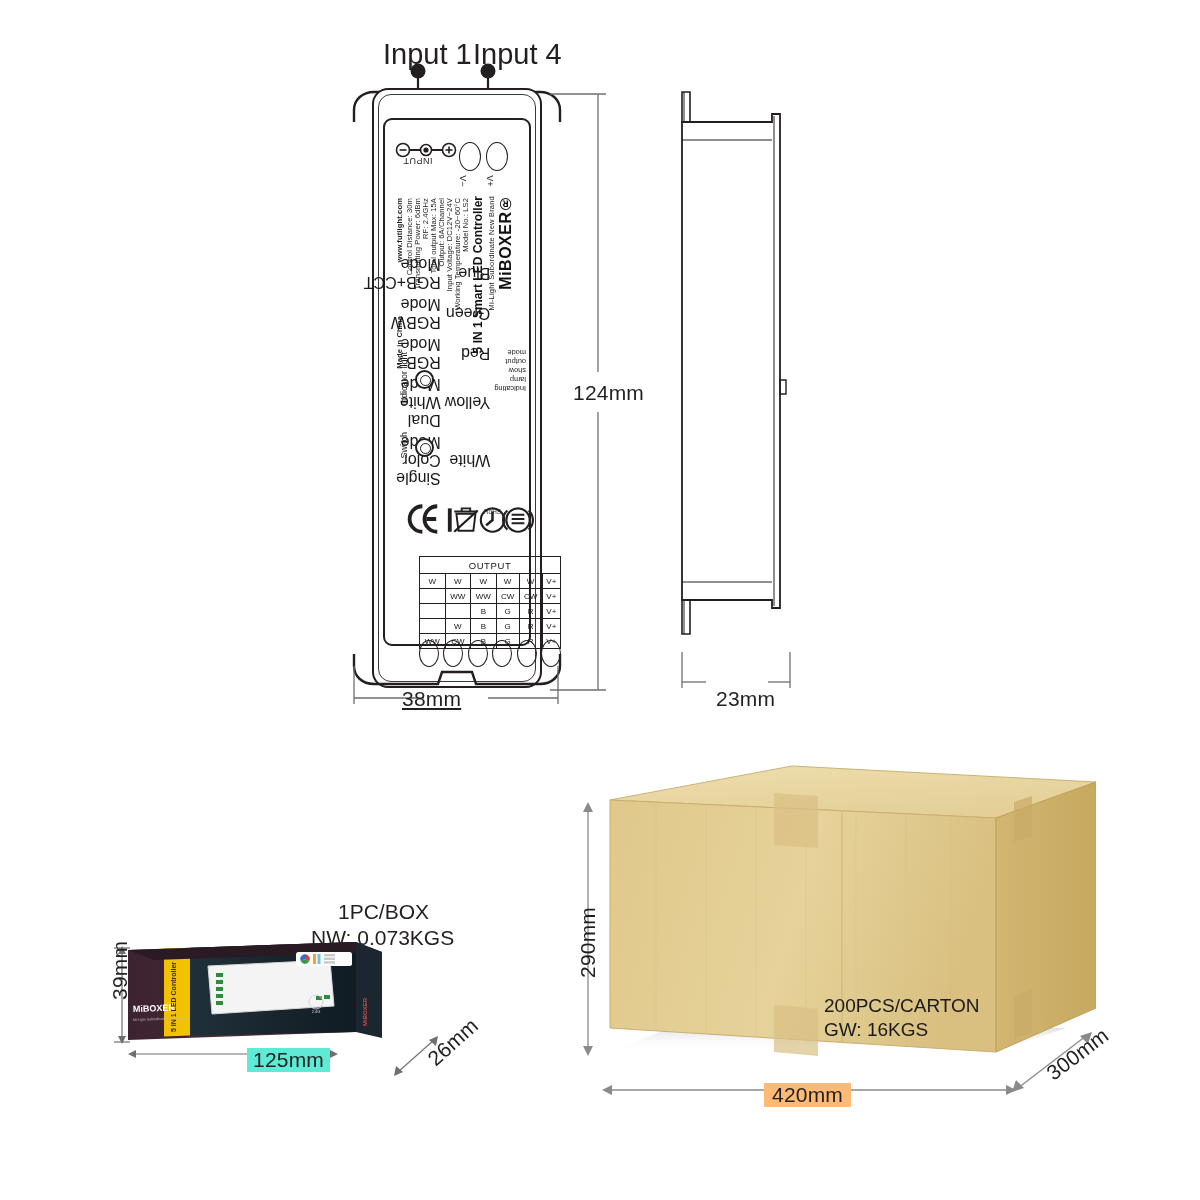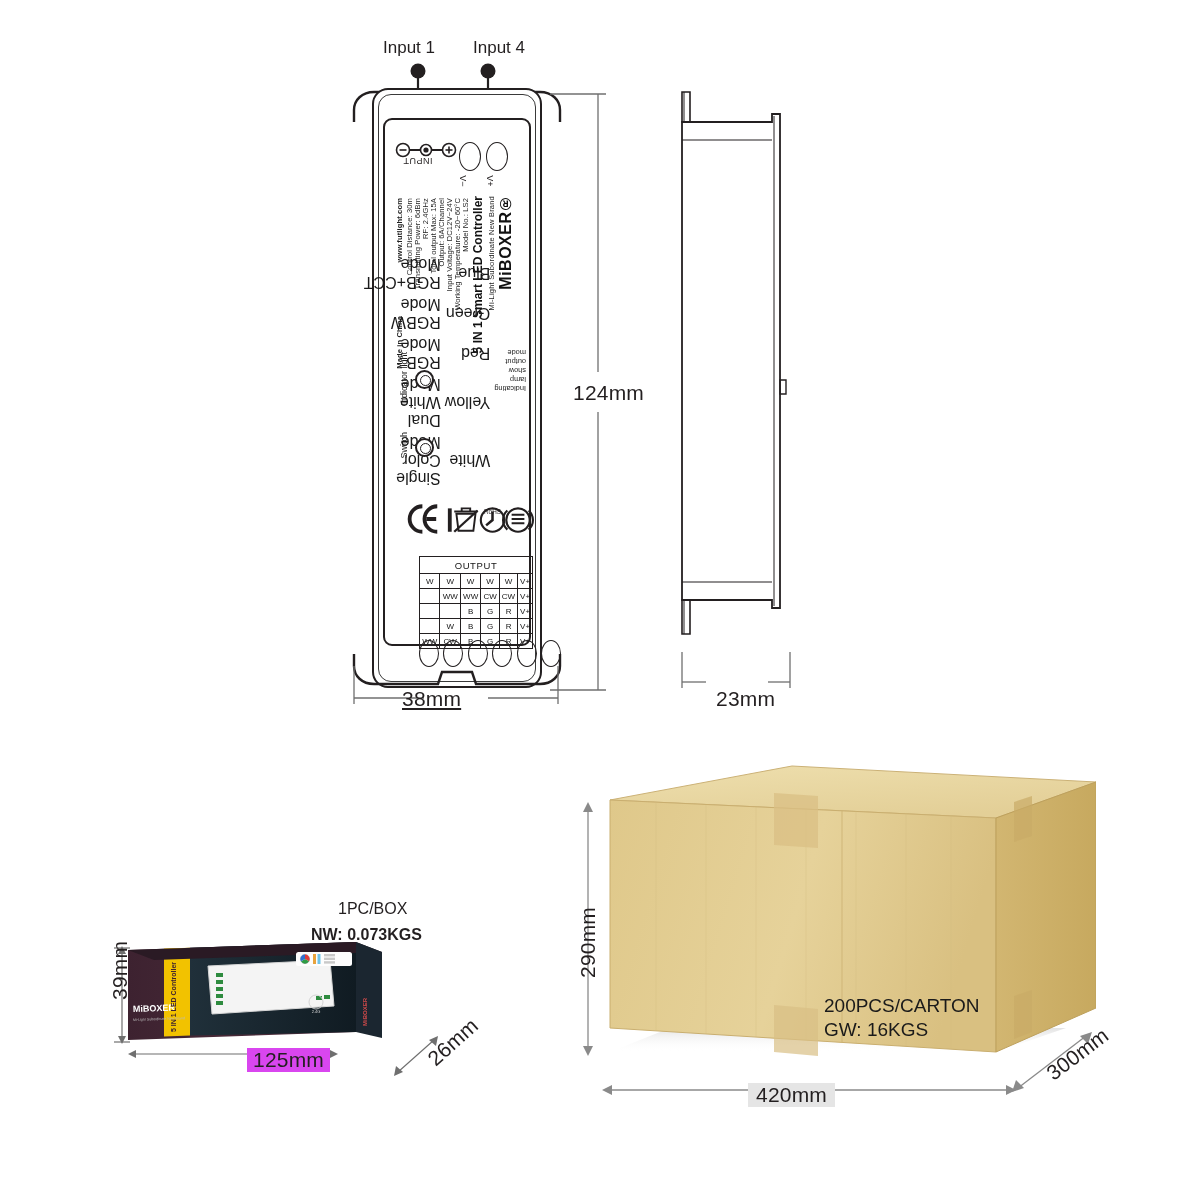--- a/index.html
+++ b/index.html
@@ -6,22 +6,22 @@
   body{
     width:1200px;height:1200px;background:#ffffff;
     font-family:"Liberation Sans", sans-serif;
     color:#1a1a1a;position:relative;overflow:hidden;
   }
   .stage{position:absolute;left:0;top:0;width:1200px;height:1200px;}
   .abs{position:absolute;}
 
   
   .dim{font-size:21px;color:#231f20;letter-spacing:.2px;white-space:nowrap;}
-  .callout{font-size:17px;color:#231f20;white-space:nowrap;}
-  .pkg-note{font-size:16px;color:#231f20;white-space:nowrap;text-align:right;}
+  .callout{font-size:29px;color:#231f20;white-space:nowrap;}
+  .pkg-note{font-size:21px;color:#231f20;white-space:nowrap;text-align:right;}
 
   
   #front-view{left:352px;top:88px;width:210px;height:600px;}
   .shell-outer{
     position:absolute;left:20px;top:0;width:170px;height:600px;
     border:2px solid #231f20;border-radius:16px;box-sizing:border-box;background:#fff;
   }
   .shell-mid{
     position:absolute;left:26px;top:6px;width:158px;height:588px;
     border:1.6px solid #3a3a3a;border-radius:13px;box-sizing:border-box;
@@ -65,21 +65,21 @@
   .btn-circ::after{
     content:"";position:absolute;left:3px;top:3px;width:9px;height:9px;border-radius:50%;
     border:1.6px solid #231f20;
   }
 
   
   .certs{position:absolute;left:36px;top:398px;width:140px;height:34px;}
 
   
   .out-wrap{position:absolute;left:34px;top:436px;width:142px;height:80px;}
-  .out-wrap table{border-collapse:collapse;width:114px;}
+  .out-wrap table{border-collapse:collapse;width:142px;}
   .out-wrap td{
     border:1px solid #231f20;font-size:8px;height:12px;text-align:center;color:#141414;
     font-family:"Liberation Sans",sans-serif;
   }
   .out-title td{font-size:9.5px;letter-spacing:.6px;height:14px;}
   .holes{position:absolute;left:34px;top:520px;width:142px;height:30px;display:flex;
          justify-content:space-between;}
   .hole{width:20px;height:27px;border:1.6px solid #231f20;border-radius:50%;box-sizing:border-box;}
 
   
@@ -311,21 +311,21 @@
 
   <svg class="abs" style="left:672px;top:648px;" width="130" height="46">
     <line x1="10" y1="4" x2="10" y2="40" stroke="#6f6f6f" stroke-width="1.3"></line>
     <line x1="118" y1="4" x2="118" y2="40" stroke="#6f6f6f" stroke-width="1.3"></line>
     <line x1="10" y1="34" x2="34" y2="34" stroke="#6f6f6f" stroke-width="1.3"></line>
     <line x1="96" y1="34" x2="118" y2="34" stroke="#6f6f6f" stroke-width="1.3"></line>
   </svg>
   <div class="abs dim" style="left:716px;top:687px;">23mm</div>
 
   <div class="abs pkg-note" style="left:338px;top:900px;">1PC/BOX</div>
-  <div class="abs pkg-note" style="left:311px;top:926px;font-weight:bold;">NW: 0.073KGS</div>
+  <div class="abs pkg-note" style="left:311px;top:926px;">NW: 0.073KGS</div>
 
   <div class="abs" id="retail">
     <svg width="330" height="115" viewBox="0 0 330 115">
       <defs>
         <linearGradient id="gdark" x1="0" y1="0" x2="1" y2="0">
           <stop offset="0%" stop-color="#3d2230"></stop>
           <stop offset="100%" stop-color="#52303f"></stop>
         </linearGradient>
         <linearGradient id="gteal" x1="0" y1="0" x2="1" y2="0">
           <stop offset="0%" stop-color="#20303a"></stop>
@@ -386,21 +386,21 @@
     <line x1="8" y1="4" x2="24" y2="4" stroke="#6f6f6f" stroke-width="1.2"></line>
     <line x1="8" y1="98" x2="24" y2="98" stroke="#6f6f6f" stroke-width="1.2"></line>
   </svg>
   <div class="abs dim" style="left:108px;top:1000px;transform:rotate(-90deg);transform-origin:left top;">39mm</div>
 
   <svg class="abs" style="left:126px;top:1043px;" width="215" height="22">
     <line x1="6" y1="11" x2="208" y2="11" stroke="#6f6f6f" stroke-width="1.2"></line>
     <path d="M2 11 L10 7 L10 15 Z" fill="#6f6f6f"></path>
     <path d="M212 11 L204 7 L204 15 Z" fill="#6f6f6f"></path>
   </svg>
-  <div class="abs dim" style="left:247px;top:1048px;background:#d946ef;padding:0 6px;">125mm</div>
+  <div class="abs dim" style="left:247px;top:1048px;background:#5eead4;padding:0 6px;">125mm</div>
 
   <svg class="abs" style="left:390px;top:1032px;" width="60" height="52">
     <line x1="8" y1="40" x2="44" y2="8" stroke="#6f6f6f" stroke-width="1.2"></line>
     <path d="M4 44 L6 34 L13 40 Z" fill="#6f6f6f"></path>
     <path d="M48 4 L46 14 L39 8 Z" fill="#6f6f6f"></path>
   </svg>
   <div class="abs dim" style="left:423px;top:1053px;transform:rotate(-42deg);transform-origin:left top;">26mm</div>
 
   <div class="abs" id="carton">
     <svg width="500" height="340" viewBox="0 0 500 340">
@@ -459,21 +459,21 @@
     <path d="M18 2 L13 12 L23 12 Z" fill="#8a8a8a"></path>
     <path d="M18 256 L13 246 L23 246 Z" fill="#8a8a8a"></path>
   </svg>
   <div class="abs dim" style="left:576px;top:978px;transform:rotate(-90deg);transform-origin:left top;">290mm</div>
 
   <svg class="abs" style="left:600px;top:1078px;" width="420" height="24">
     <line x1="8" y1="12" x2="410" y2="12" stroke="#8a8a8a" stroke-width="1.3"></line>
     <path d="M2 12 L12 7 L12 17 Z" fill="#8a8a8a"></path>
     <path d="M416 12 L406 7 L406 17 Z" fill="#8a8a8a"></path>
   </svg>
-  <div class="abs dim" style="left:748px;top:1083px;background:#e5e5e5;padding:0 8px;">420mm</div>
+  <div class="abs dim" style="left:764px;top:1083px;background:#fdba74;padding:0 8px;">420mm</div>
 
   <svg class="abs" style="left:1008px;top:1022px;" width="96" height="80">
     <line x1="10" y1="66" x2="78" y2="14" stroke="#8a8a8a" stroke-width="1.3"></line>
     <path d="M4 70 L8 58 L16 66 Z" fill="#8a8a8a"></path>
     <path d="M84 10 L80 22 L72 14 Z" fill="#8a8a8a"></path>
   </svg>
   <div class="abs dim" style="left:1042px;top:1066px;transform:rotate(-37deg);transform-origin:left top;">300mm</div>
 
 </div>
 

